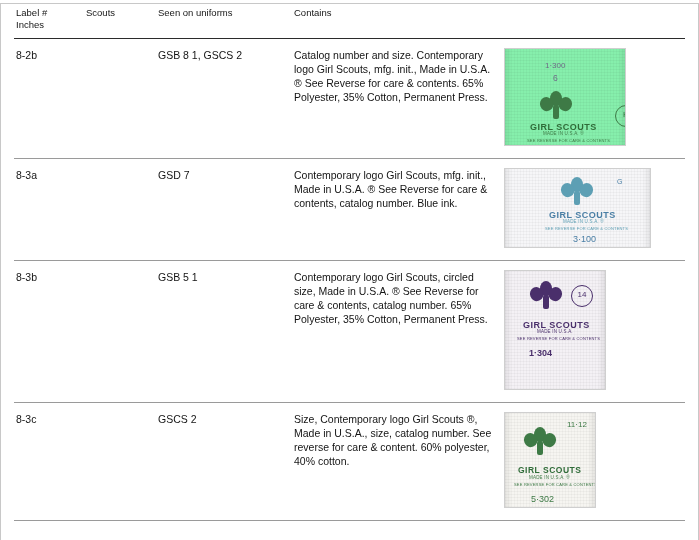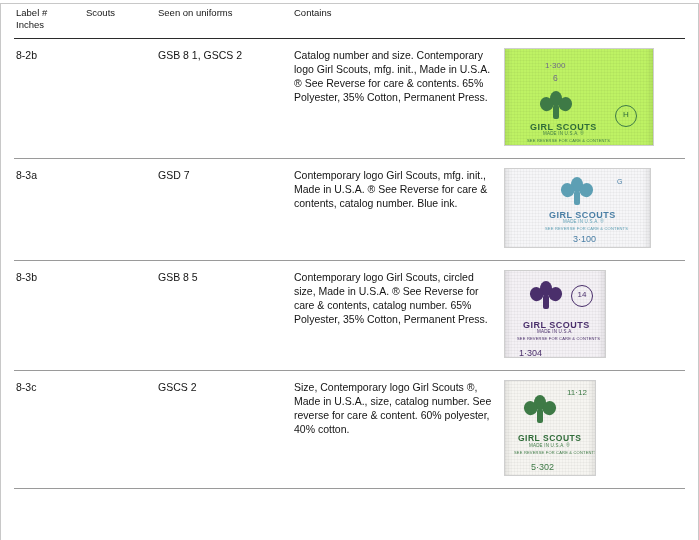--- a/index.html
+++ b/index.html
@@ -163,21 +163,21 @@
     </thead>
     <tbody>
 
       <tr>
         <td>8-2b</td>
         <td></td>
         <td>GSB 8 1, GSCS 2</td>
         <td class="contains">
           <div class="contains-wrap">
             <div class="contains-text">Catalog number and size. Contemporary logo Girl Scouts, mfg. init., Made in U.S.A. ® See Reverse for care &amp; contents. 65% Polyester, 35% Cotton, Permanent Press.</div>
-            <div class="label-img" style="width:150px;height:98px;background:#bef264;">
+            <div class="label-img" style="width:122px;height:98px;background:#86efac;">
               <div class="weave"></div>
               <div class="edge-l"></div>
               <div class="edge-r"></div>
 
               <div class="gs-num" style="left:40px;top:12px;font-size:8px;color:#6e6a86;">1·300</div>
               <div class="gs-num" style="left:48px;top:24px;font-size:8.5px;color:#6e6a86;">6</div>
 
               <div class="trefoil" style="left:34px;top:42px;">
                 <div class="b" style="left:11px;top:0;width:12px;height:15px;background:#3e7a46;"></div>
                 <div class="b" style="left:1px;top:6px;width:13px;height:14px;background:#3e7a46;transform:rotate(-22deg);"></div>
@@ -222,43 +222,43 @@
 
               <div class="gs-num" style="left:68px;top:64px;font-size:9px;color:#4a7fa5;">3·100</div>
             </div>
           </div>
         </td>
       </tr>
 
       <tr>
         <td>8-3b</td>
         <td></td>
-        <td>GSB 8 5</td>
+        <td>GSB 5 1</td>
         <td class="contains">
           <div class="contains-wrap">
             <div class="contains-text">Contemporary logo Girl Scouts, circled size, Made in U.S.A. ® See Reverse for care &amp; contents, catalog number. 65% Polyester, 35% Cotton, Permanent Press.</div>
-            <div class="label-img" style="width:102px;height:88px;background:#f4f1f5;">
+            <div class="label-img" style="width:102px;height:120px;background:#f4f1f5;">
               <div class="weave"></div>
               <div class="edge-l"></div>
               <div class="edge-r"></div>
 
               <div class="trefoil" style="left:24px;top:10px;">
                 <div class="b" style="left:11px;top:0;width:12px;height:15px;background:#4a2f6b;"></div>
                 <div class="b" style="left:1px;top:6px;width:13px;height:14px;background:#4a2f6b;transform:rotate(-22deg);"></div>
                 <div class="b" style="left:20px;top:6px;width:13px;height:14px;background:#4a2f6b;transform:rotate(22deg);"></div>
                 <div class="b" style="left:14px;top:14px;width:6px;height:14px;background:#4a2f6b;border-radius:2px;"></div>
               </div>
 
               <div class="circ" style="left:66px;top:14px;width:20px;height:20px;border:1px solid #4a2f6b;color:#4a2f6b;font-size:8px;">14</div>
 
               <div class="gs-title" style="left:18px;top:48px;font-size:9px;color:#4a2f6b;">GIRL SCOUTS</div>
               <div class="gs-sub" style="left:32px;top:58px;font-size:4.5px;color:#4a2f6b;">MADE IN U.S.A.</div>
               <div class="gs-sub" style="left:12px;top:65px;font-size:4px;color:#4a2f6b;">SEE REVERSE FOR CARE &amp; CONTENTS</div>
 
-              <div class="gs-num" style="left:14px;top:76px;font-size:9px;color:#4a2f6b;">1·304</div>
+              <div class="gs-num" style="left:24px;top:76px;font-size:9px;color:#4a2f6b;font-weight:bold;">1·304</div>
             </div>
           </div>
         </td>
       </tr>
 
       <tr>
         <td>8-3c</td>
         <td></td>
         <td>GSCS 2</td>
         <td class="contains">

